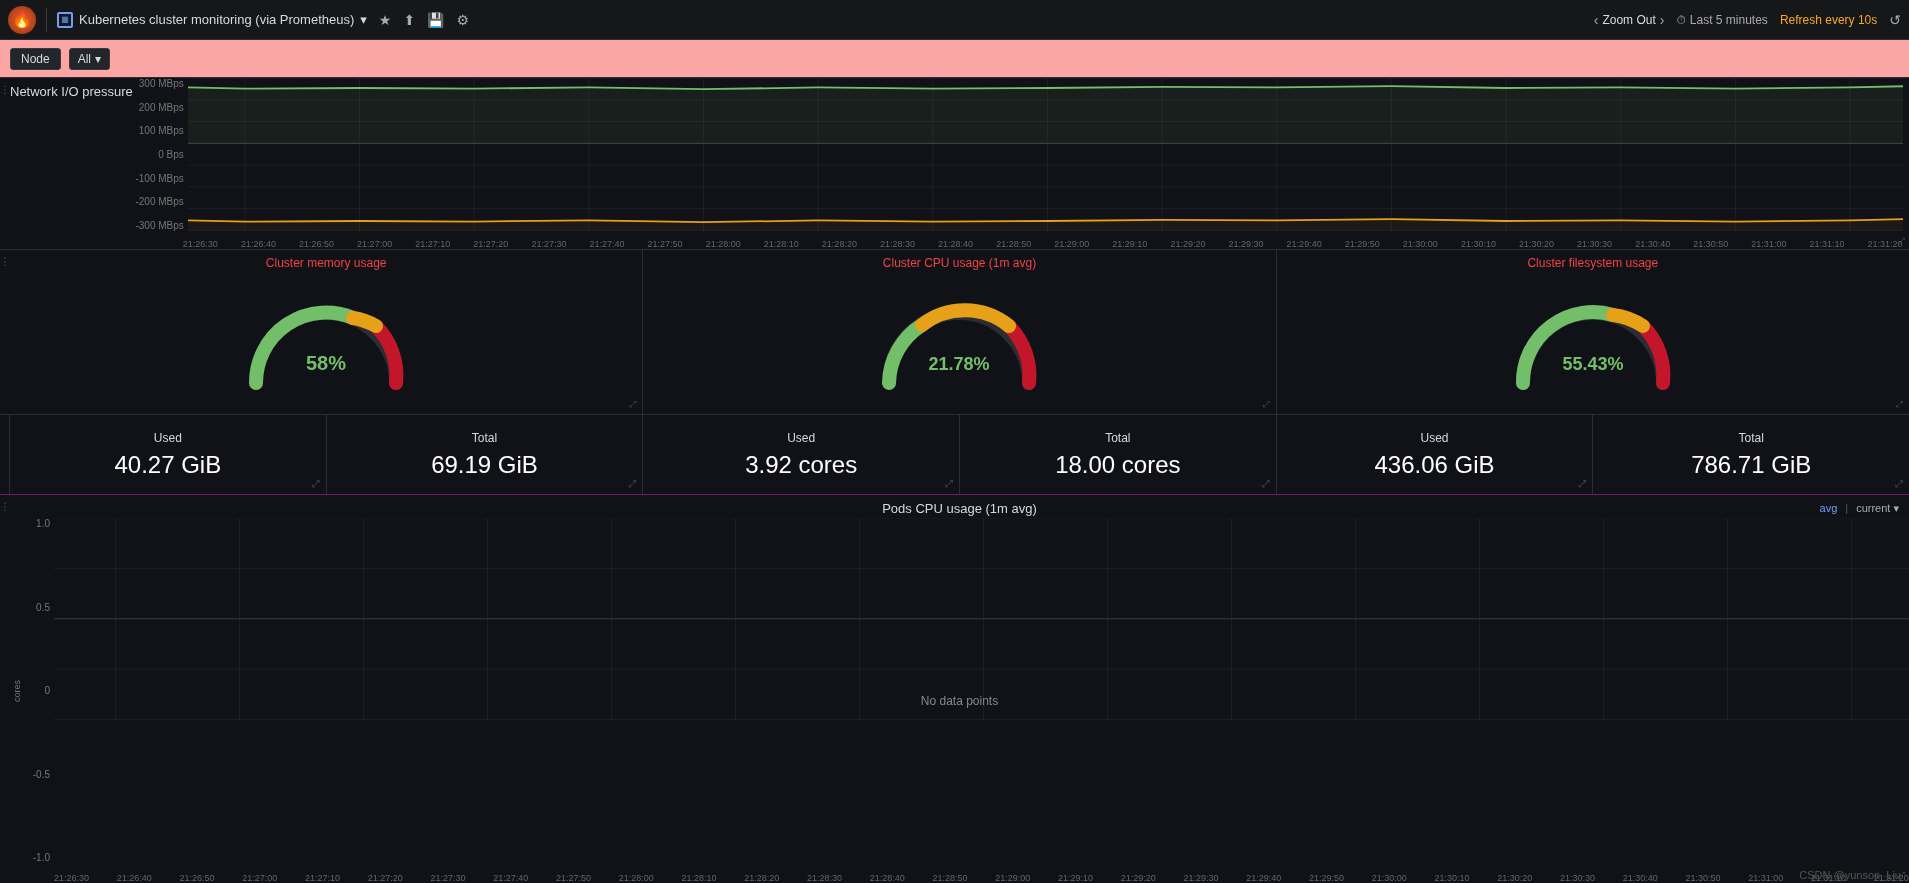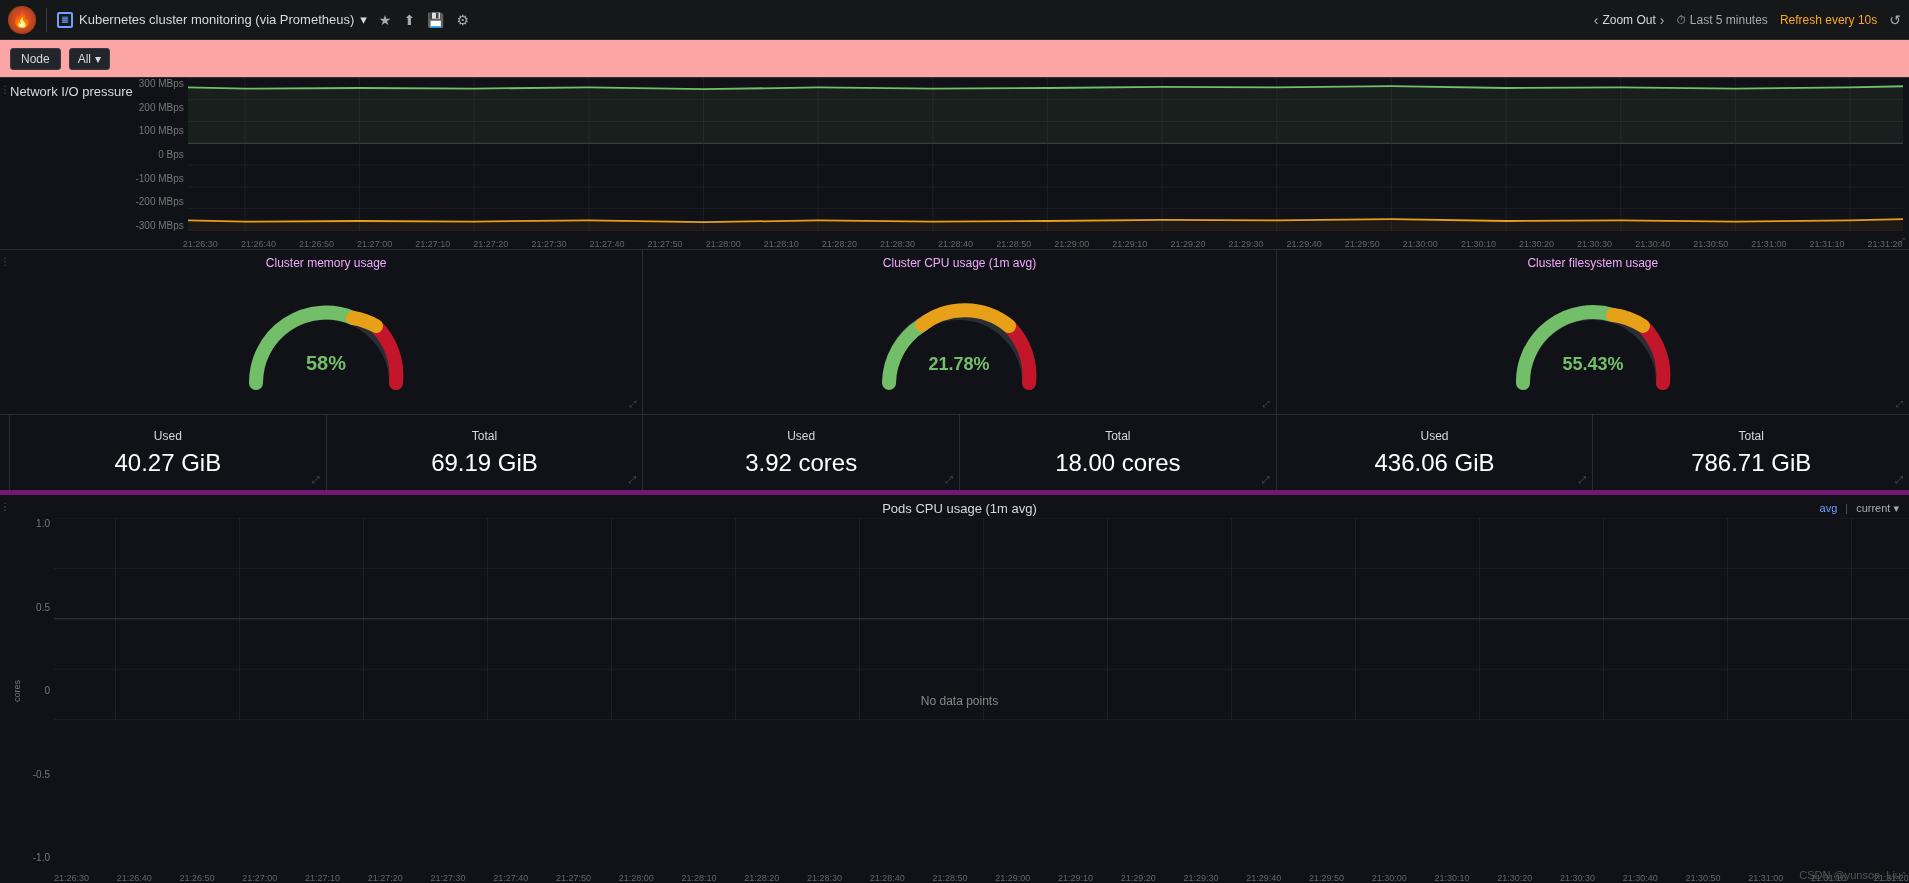--- a/index.html
+++ b/index.html
@@ -140,39 +140,39 @@
       flex: 1;
       background: #111217;
       border-right: 1px solid #2c2e31;
       display: flex;
       flex-direction: column;
       align-items: center;
       overflow: hidden;
     }
     .gauge-panel:last-child { border-right: none; }
     .gauge-title {
-      color: #f0abfc;
+      color: #ef4444;
       font-size: 12px;
       padding: 6px 0 2px;
       text-align: center;
     }
     .gauge-container {
       flex: 1;
       display: flex;
       align-items: center;
       justify-content: center;
       width: 100%;
       position: relative;
     }
 
     
     .stats-row {
       display: flex;
       height: 80px;
-      border-bottom: 5px solid #701a75;
+      border-bottom: 1px solid #701a75;
       flex-shrink: 0;
     }
     .stat-cell {
       flex: 1;
       background: #111217;
       border-right: 1px solid #2c2e31;
       display: flex;
       flex-direction: column;
       align-items: center;
       justify-content: center;

